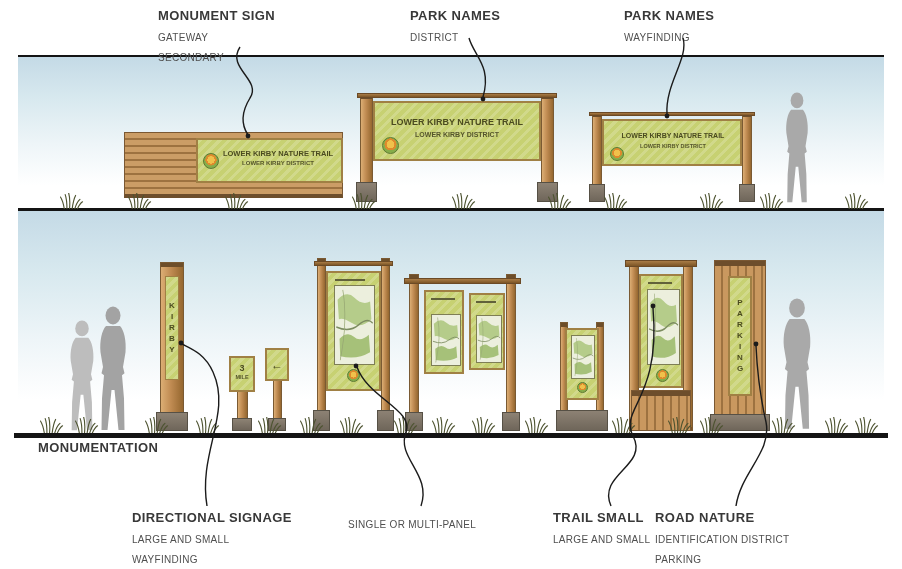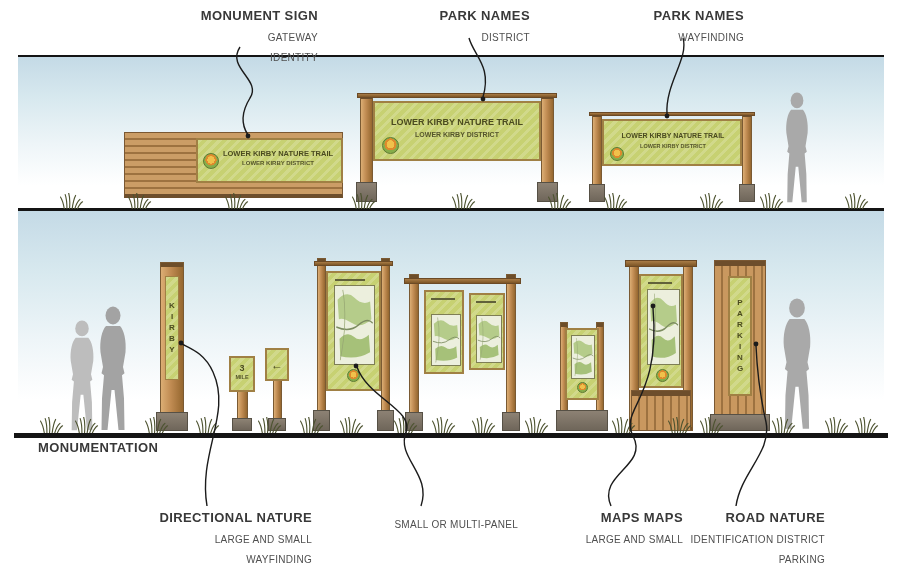--- a/index.html
+++ b/index.html
@@ -1,21 +1,21 @@
 <!DOCTYPE html>
 <html><head>
 <meta charset="utf-8">
 <style>
   html,body{margin:0;padding:0;background:#ffffff;}
   #stage{position:relative;width:902px;height:569px;background:#fff;font-family:"Liberation Sans",sans-serif;overflow:hidden;}
   .abs{position:absolute;}
   .band{position:absolute;left:18px;width:866px;z-index:0;
         background:linear-gradient(180deg,#c4dae6 0%,#d8e9ef 28%,#eef5f8 58%,#ffffff 85%);}
   .hline{position:absolute;background:#141414;z-index:4;}
-  .anno{position:absolute;text-align:right;color:#3a3a3a;z-index:6;}
+  .anno{position:absolute;text-align:left;color:#3a3a3a;z-index:6;}
   .anno-title{font-size:13px;font-weight:bold;letter-spacing:.4px;color:#383838;}
   .anno-sub{font-size:10px;font-weight:normal;color:#4f4f4f;margin-top:9px;letter-spacing:.3px;}
   .post{position:absolute;background:linear-gradient(90deg,#dcae74,#c08b52 45%,#95672f);
         border:1px solid #7a5a33;box-shadow:inset 0 4px 0 #6d4e2a, inset 0 -3px 0 rgba(60,40,15,.35);
         box-sizing:border-box;z-index:2;}
   .rail{position:absolute;background:linear-gradient(180deg,#a97c46,#7c5526);border:1px solid #6b4a26;box-sizing:border-box;z-index:3;}
   .panel{position:absolute;background-color:#c7d172;
          background-image:repeating-linear-gradient(135deg,rgba(255,255,255,.18) 0 3px,rgba(0,0,0,0) 3px 7px);
          border:2px solid #a08044;box-sizing:border-box;z-index:3;}
   .panel-text1{font-weight:bold;color:#4b4b20;text-align:center;line-height:1.25;}
@@ -69,46 +69,46 @@
 
   <div class="band" style="top:57px;height:151px"></div>
   <div class="band" style="top:211px;height:222px"></div>
   <div class="hline" style="left:18px;top:55px;width:866px;height:2px"></div>
   <div class="hline" style="left:18px;top:208px;width:866px;height:3px"></div>
   <div class="hline" style="left:14px;top:433px;width:874px;height:5px"></div>
 
   <div class="anno" style="left:158px;top:8px;width:160px">
     <div class="anno-title">MONUMENT SIGN</div>
     <div class="anno-sub">GATEWAY</div>
-    <div class="anno-sub">IDENTITY</div>
+    <div class="anno-sub">SECONDARY</div>
   </div>
   <div class="anno" style="left:410px;top:8px;width:120px">
     <div class="anno-title">PARK NAMES</div>
     <div class="anno-sub">DISTRICT</div>
   </div>
   <div class="anno" style="left:624px;top:8px;width:120px">
     <div class="anno-title">PARK NAMES</div>
     <div class="anno-sub">WAYFINDING</div>
   </div>
 
   <div class="anno" style="left:38px;top:440px;width:200px;text-align:left">
     <div class="anno-title">MONUMENTATION</div>
   </div>
 
   <div class="anno" style="left:132px;top:510px;width:180px">
-    <div class="anno-title">DIRECTIONAL NATURE</div>
+    <div class="anno-title">DIRECTIONAL SIGNAGE</div>
     <div class="anno-sub">LARGE AND SMALL</div>
     <div class="anno-sub">WAYFINDING</div>
     <div class="anno-sub">LOWER MARKERS</div>
   </div>
   <div class="anno" style="left:348px;top:510px;width:170px">
-    <div class="anno-sub">SMALL OR MULTI-PANEL</div>
+    <div class="anno-sub">SINGLE OR MULTI-PANEL</div>
   </div>
   <div class="anno" style="left:553px;top:510px;width:130px">
-    <div class="anno-title">MAPS MAPS</div>
+    <div class="anno-title">TRAIL SMALL</div>
     <div class="anno-sub">LARGE AND SMALL</div>
   </div>
   <div class="anno" style="left:655px;top:510px;width:170px">
     <div class="anno-title">ROAD NATURE</div>
     <div class="anno-sub">IDENTIFICATION DISTRICT</div>
     <div class="anno-sub">PARKING</div>
   </div>
 
   <div>
     <div class="wood-slats-h" style="left:124px;top:132px;width:219px;height:66px"></div>

